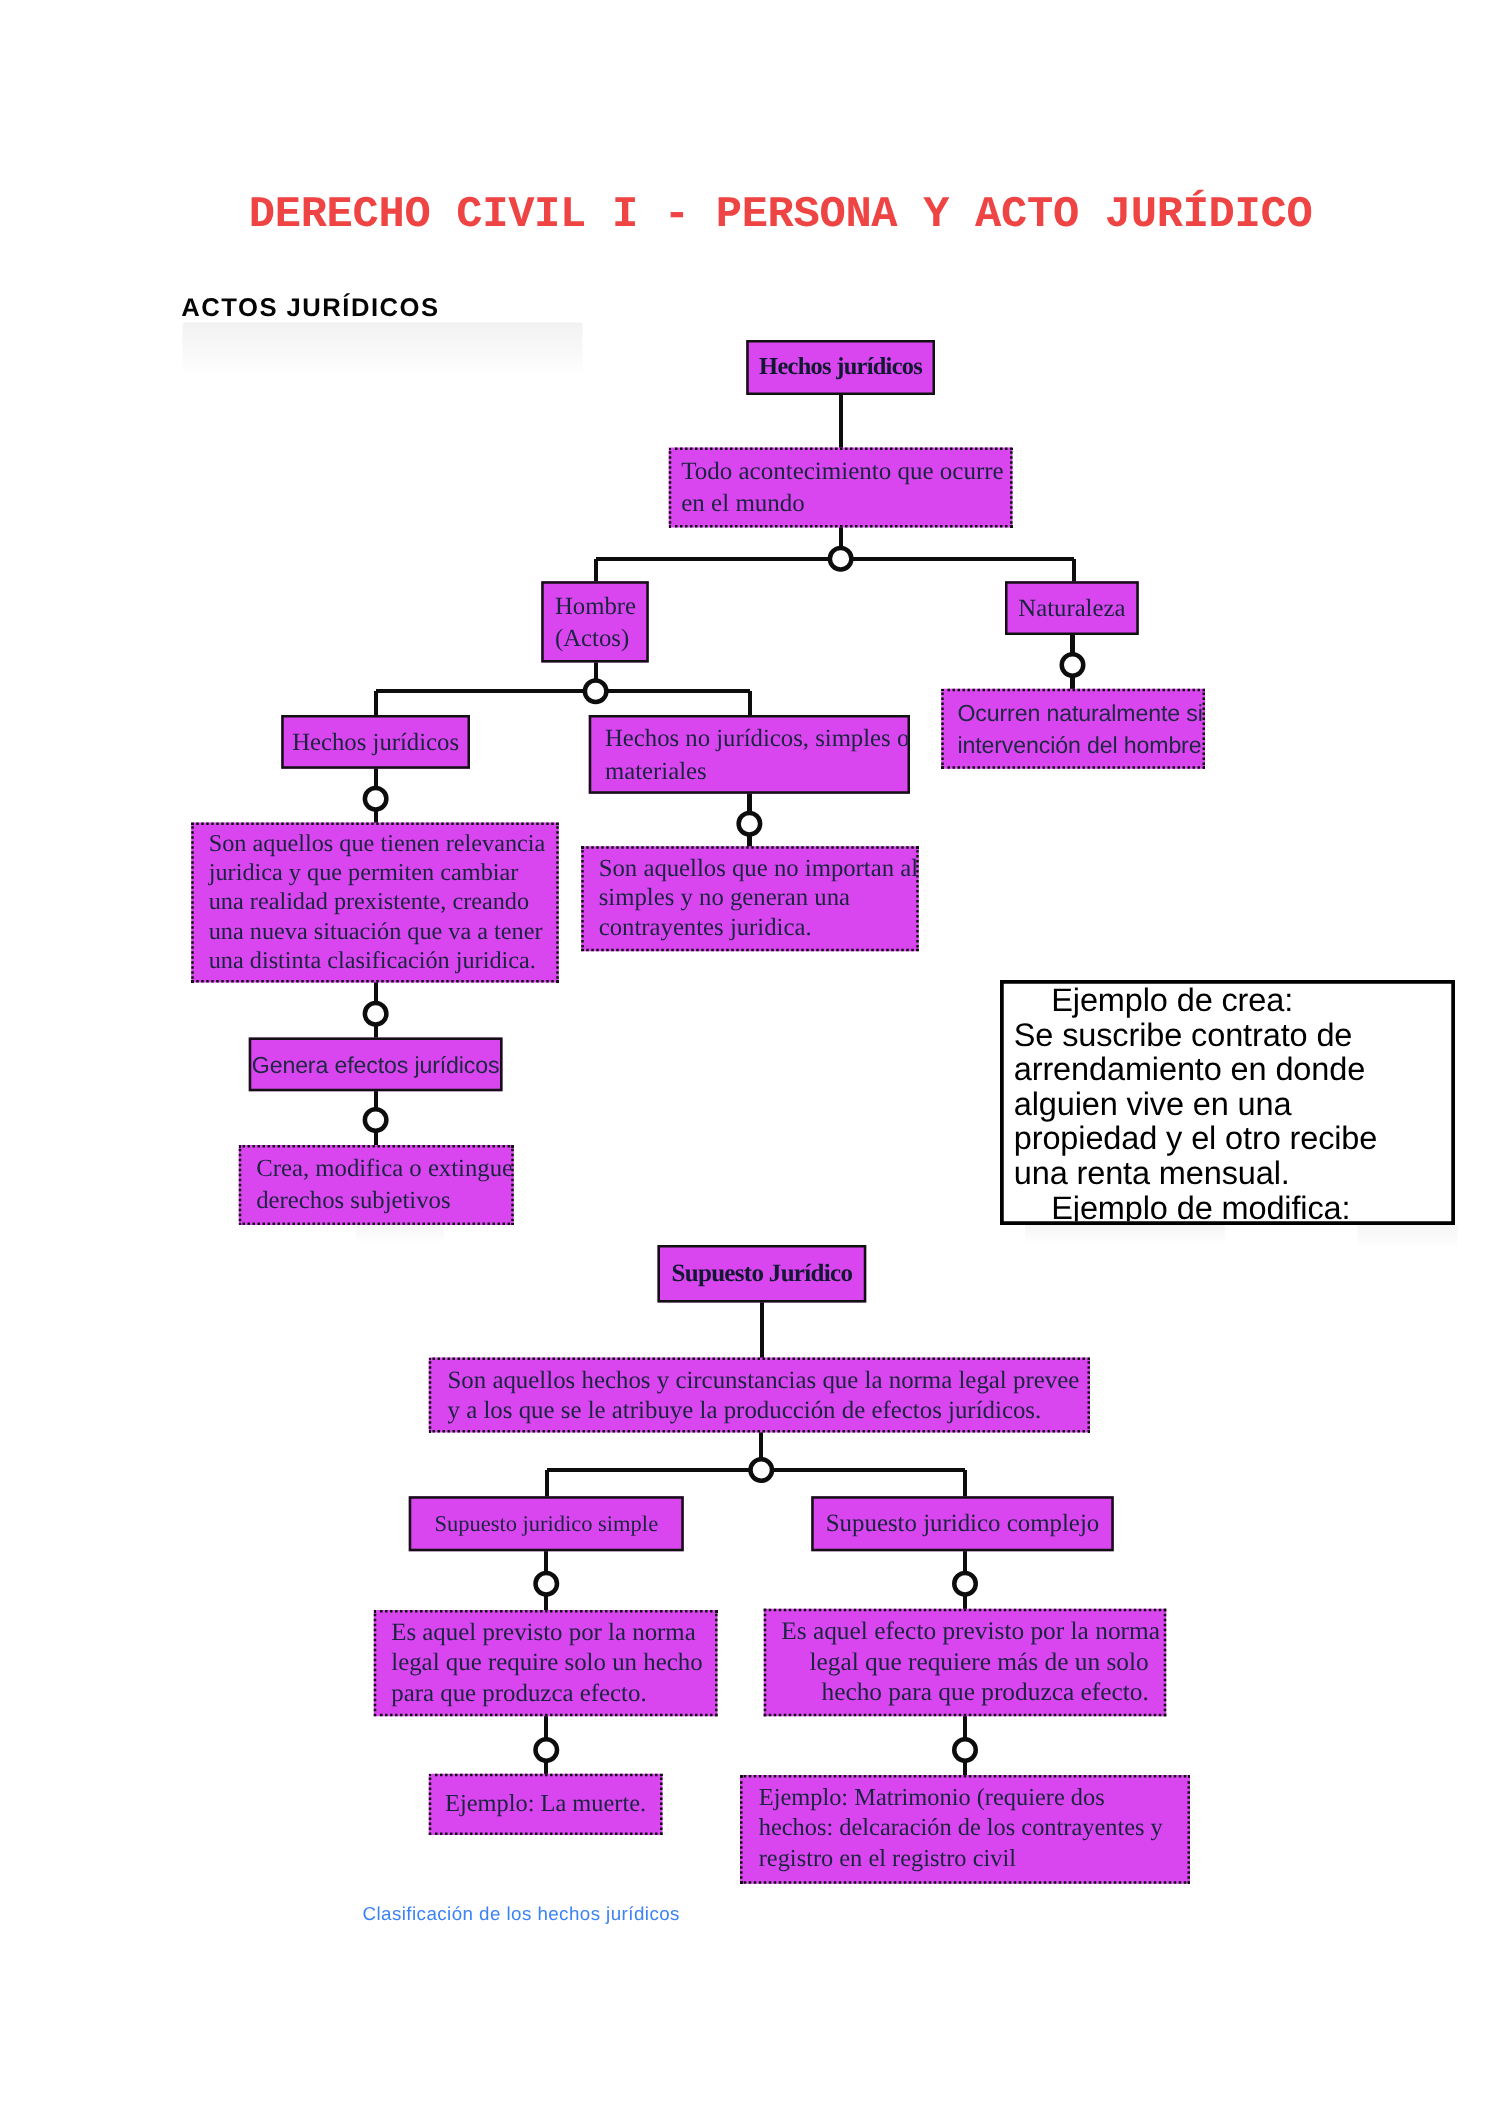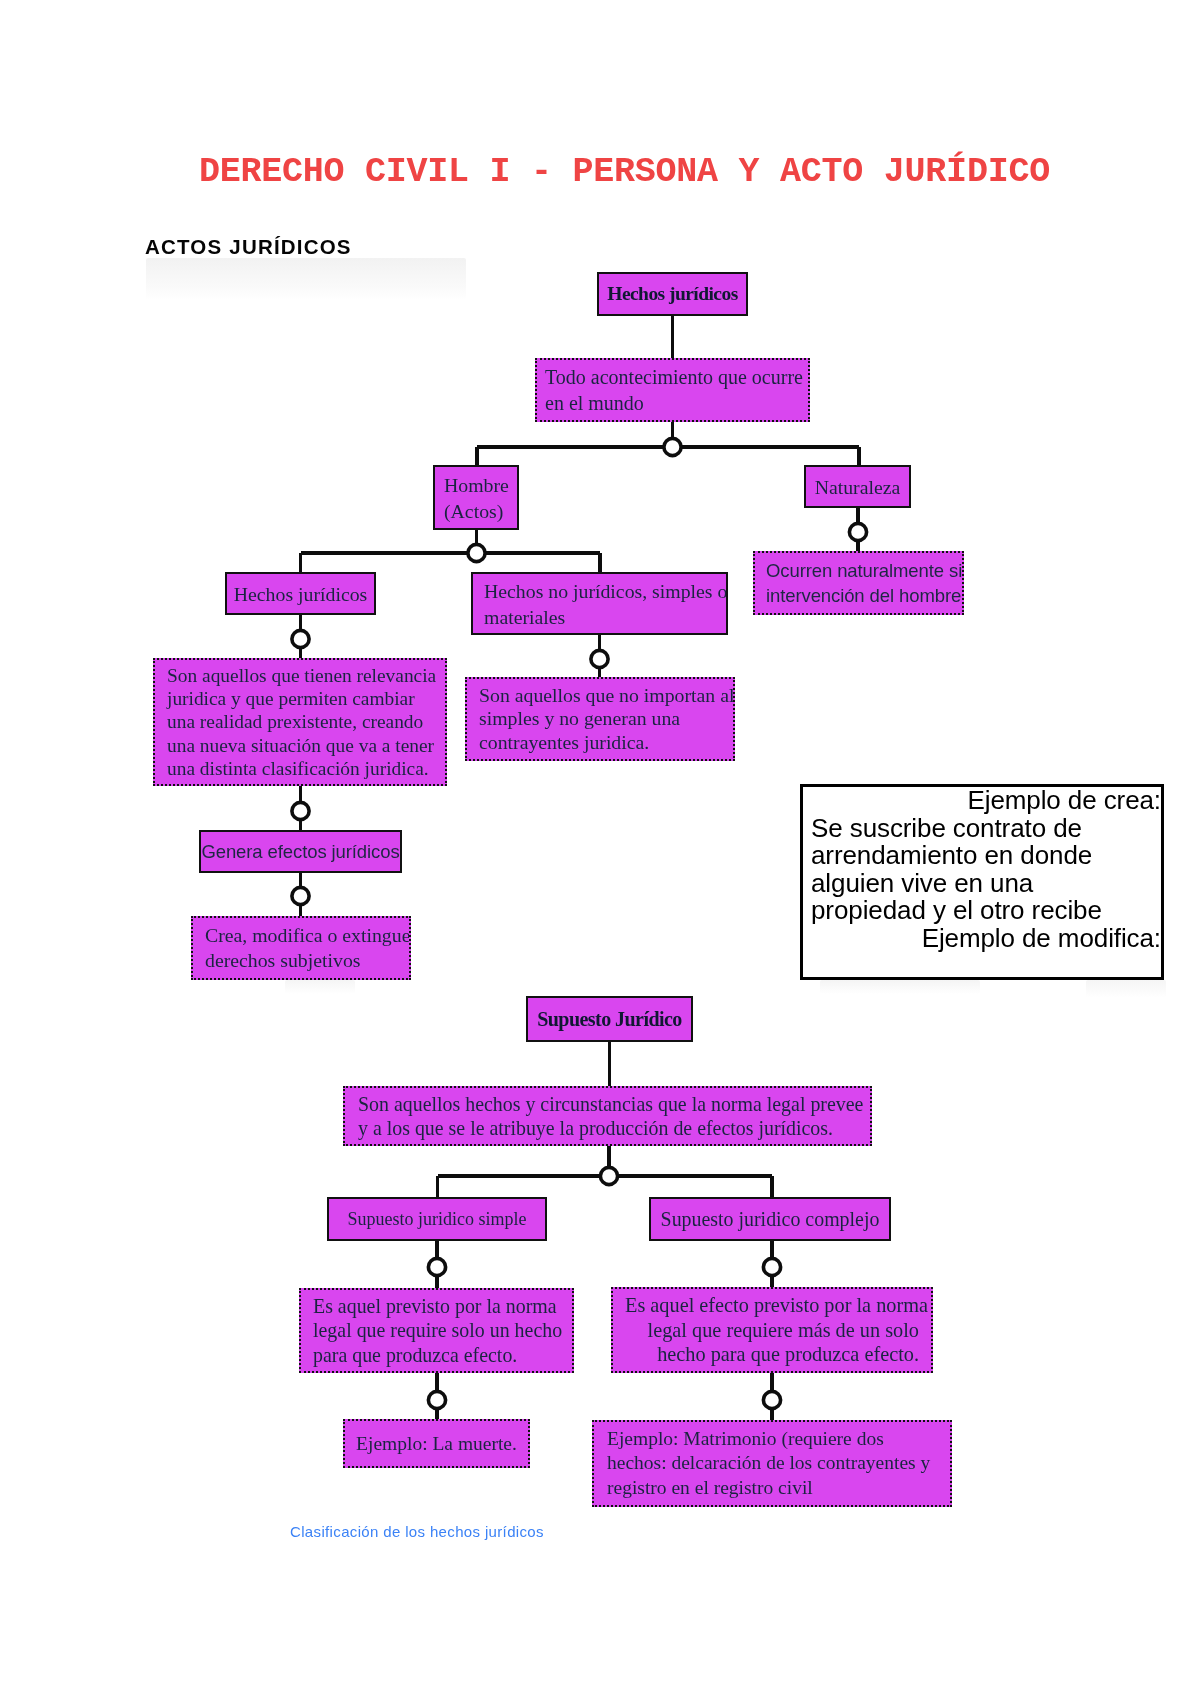--- a/index.html
+++ b/index.html
@@ -77,21 +77,21 @@
   #n-ejemplo-muerte{left:343px;top:1419px;width:187px;height:49px;padding-left:0px;padding-right:0px;}
   #n-ejemplo-muerte .txt{font-size:19.5px;line-height:23px;}
   #n-ejemplo-matrimonio{left:592px;top:1420px;width:360px;height:87px;padding-left:13px;padding-right:13px;}
   #n-ejemplo-matrimonio .txt{font-size:19.5px;line-height:24.5px;}
 
   
   #ejemplo-callout{position:absolute;left:800px;top:784px;width:364px;height:196px;
      box-sizing:border-box;border:3.2px solid #000;background:#fff;overflow:hidden;}
   #ejemplo-callout .cl{font-family:"Liberation Sans",sans-serif;font-size:26px;
      line-height:27.6px;color:#000;white-space:nowrap;padding-left:8px;letter-spacing:-0.1px;}
-  #ejemplo-callout .cl.ind{padding-left:38px;text-align:right;}
+  #ejemplo-callout .cl.ind{padding-left:38px;}
 </style>
 </head>
 <body>
 
 <div class="page">
 
   <div class="smudge" style="left:146px;top:258px;width:320px;height:42px;background:linear-gradient(180deg,#f2f2f2,#fafafa 70%,#fff);"></div>
   <div class="smudge" style="left:1086px;top:980px;width:80px;height:18px;background:linear-gradient(180deg,#f5f5f5,#fff);"></div>
   <div class="smudge" style="left:820px;top:980px;width:160px;height:14px;background:linear-gradient(180deg,#f4f4f4,#fff);"></div>
   <div class="smudge" style="left:285px;top:980px;width:70px;height:14px;background:linear-gradient(180deg,#f5f5f5,#fff);"></div>
@@ -273,17 +273,18 @@
       <span class="ln">registro en el registro civil</span>
     </span>
   </div>
 
   <div id="ejemplo-callout">
     <div class="cl ind">Ejemplo de crea:</div>
     <div class="cl">Se suscribe contrato de</div>
     <div class="cl">arrendamiento en donde</div>
     <div class="cl">alguien vive en una</div>
     <div class="cl">propiedad y el otro recibe</div>
+    <div class="cl">una renta mensual.</div>
     <div class="cl ind">Ejemplo de modifica:</div>
   </div>
 
   <div id="figure-caption">Clasificación de los hechos jurídicos</div>
 </div>
 
 </body></html>

